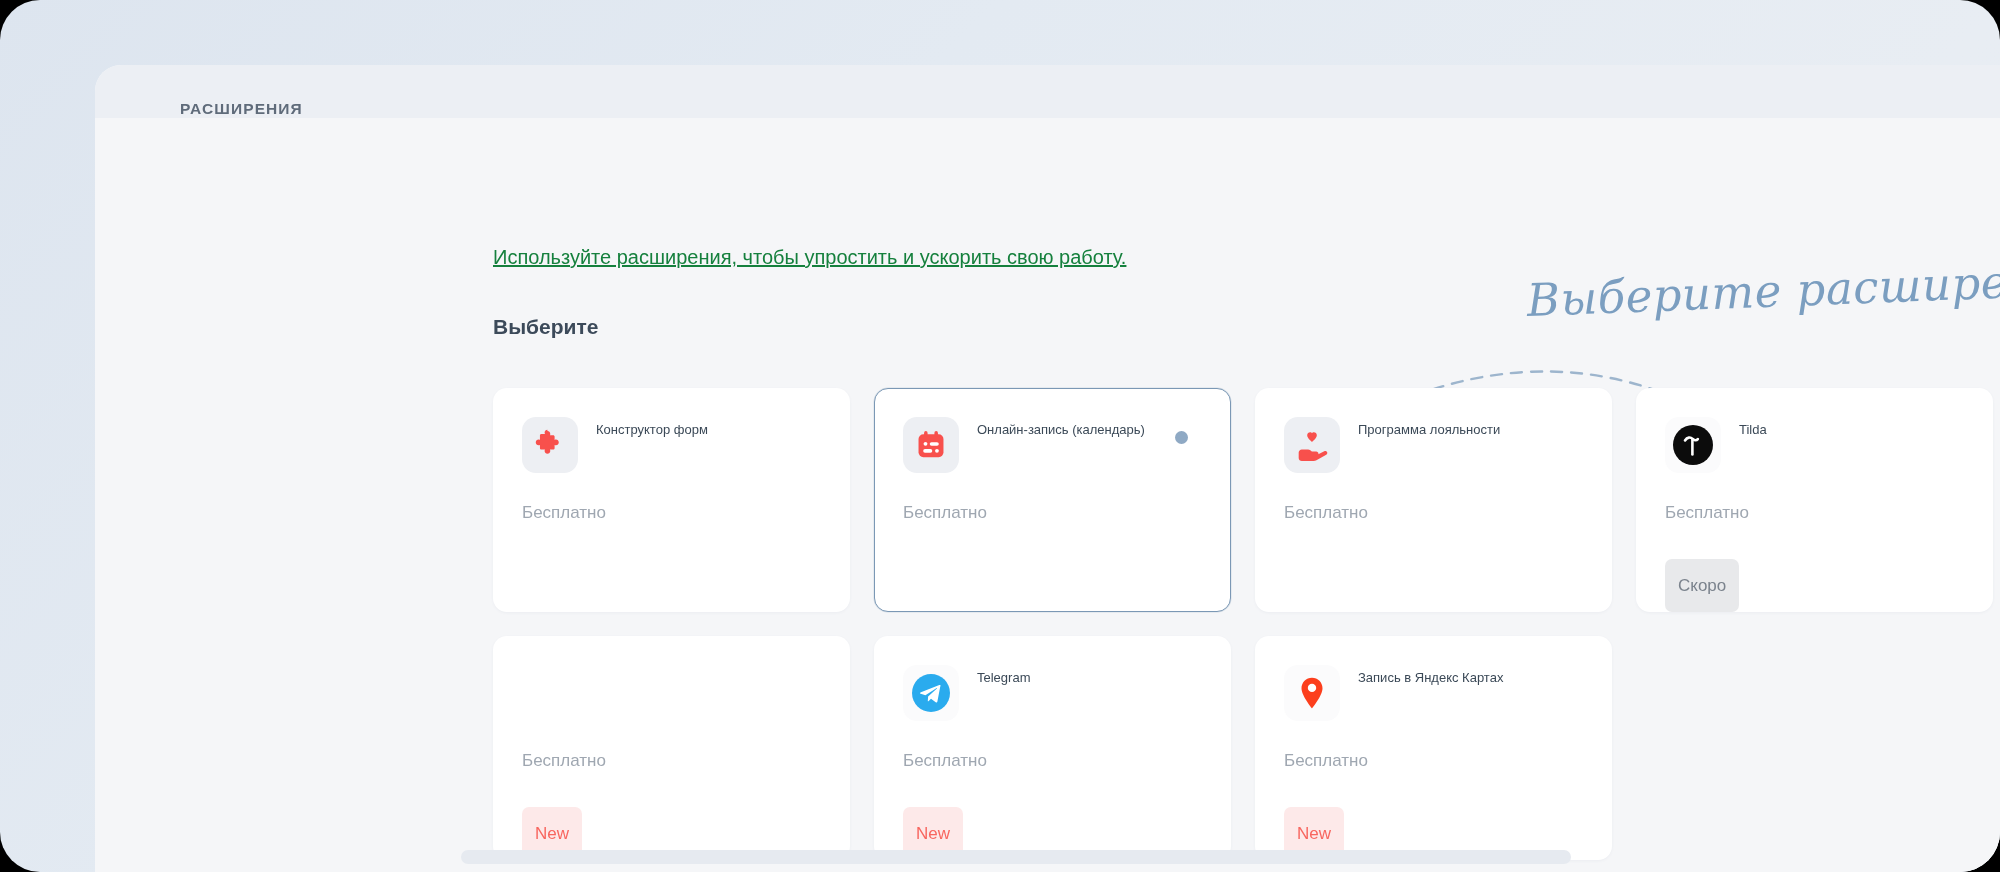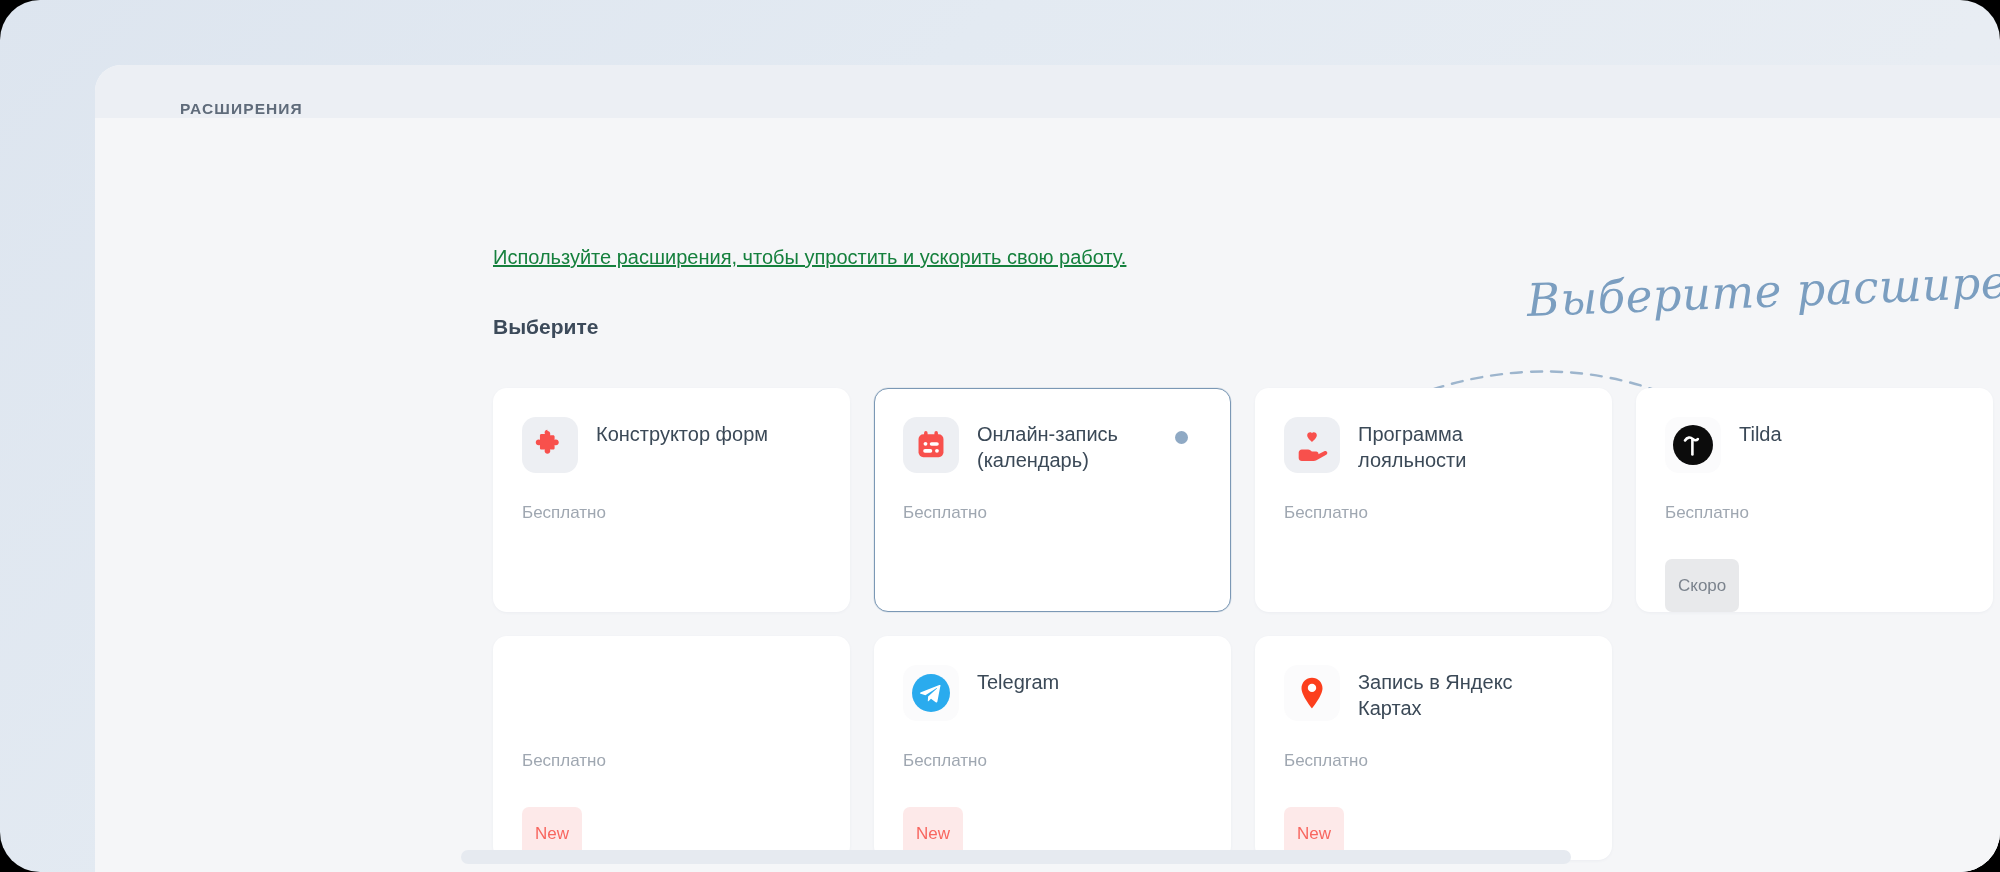--- a/index.html
+++ b/index.html
@@ -152,21 +152,21 @@
     border-radius: 14px;
     background: #edeff3;
     display: flex;
     align-items: center;
     justify-content: center;
   }
   .icon-tile.tile-plain { background: #fbfbfc; }
   .icon-tile.tile-vk { background: #0d7ef0; }
 
   .card-title {
-    font-size: 20px;
+    font-size: 13px;
     line-height: 1.32;
     color: #3b4957;
     padding-top: 4px;
     max-width: 210px;
   }
 
   .card-price {
     position: absolute;
     left: 28px;
     top: 114px;

